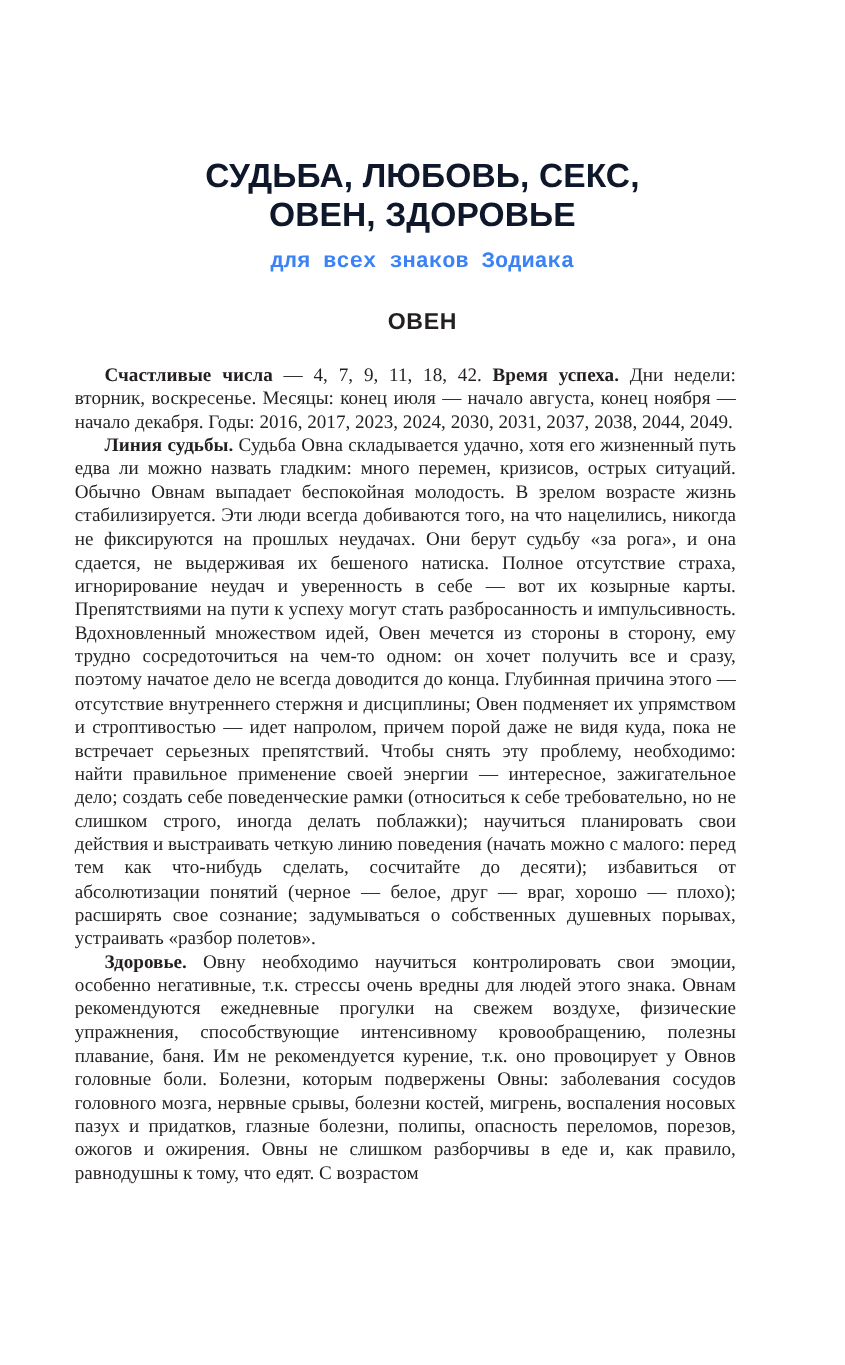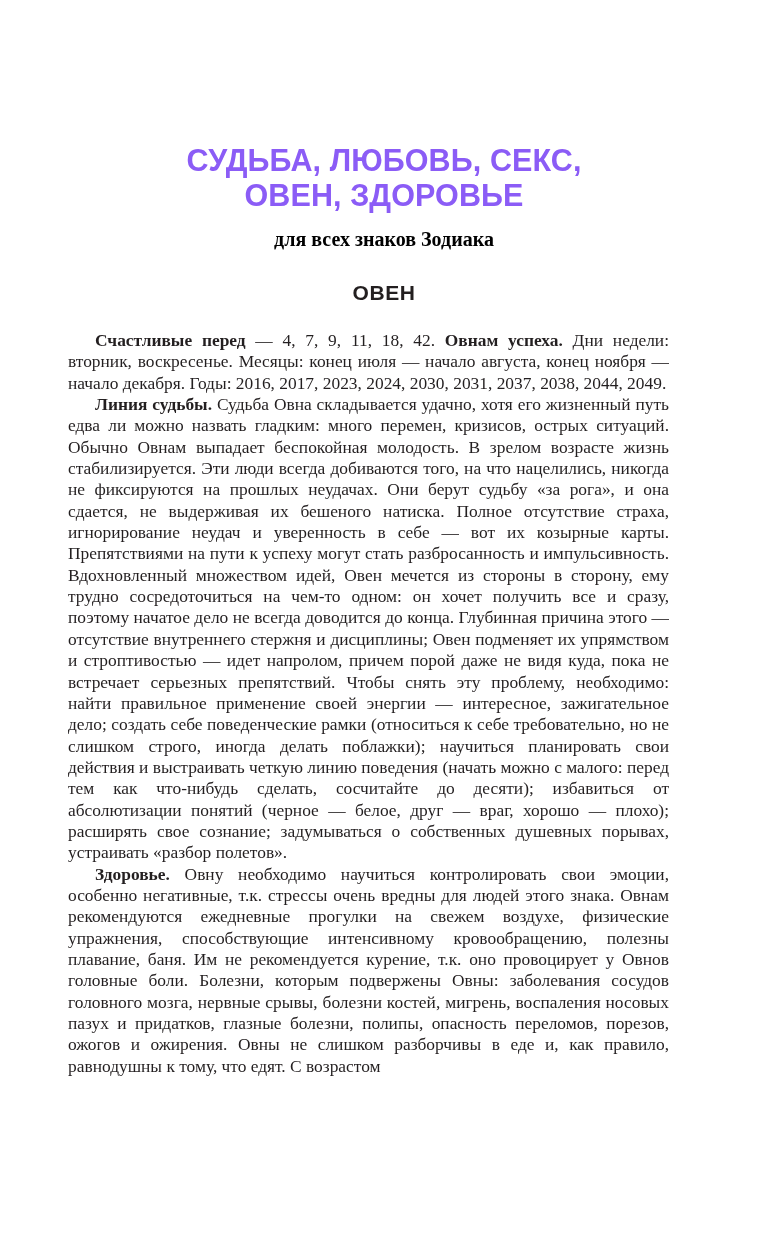--- a/index.html
+++ b/index.html
@@ -28,30 +28,30 @@
     width: 768px;
     text-align: center;
   }
 
   .doc-title-line {
     font-family: "Liberation Sans", sans-serif;
     font-weight: bold;
     font-size: 30.5px;
     line-height: 35px;
     letter-spacing: 0.1px;
-    color: #8b5cf6;
+    color: #0f172a;
     white-space: nowrap;
   }
 
   .doc-subtitle {
-    font-family: Liberation Serif, serif;
+    font-family: Liberation Mono, monospace;
     font-weight: bold;
     font-size: 20px;
     line-height: 24px;
-    color: #000000;
+    color: #3b82f6;
     margin-top: 14px;
   }
 
   .section-heading {
     position: absolute;
     left: 0;
     top: 280px;
     width: 768px;
     text-align: center;
     font-family: "Liberation Sans", sans-serif;
@@ -103,21 +103,21 @@
     <div class="doc-title-line">СУДЬБА, ЛЮБОВЬ, СЕКС,</div>
     <div class="doc-title-line">ОВЕН, ЗДОРОВЬЕ</div>
     <div class="doc-subtitle">для всех знаков Зодиака</div>
   </div>
 
   <div class="section-heading">ОВЕН</div>
 
   <div class="body-col">
 
     <p class="para">
-      <b class="runin">Счастливые перед</b><span> — 4, 7, 9, 11, 18, 42. </span><b class="runin">Овнам успеха.</b><span> Дни недели: вторник, воскресенье. Месяцы: конец июля — начало августа, конец ноября — начало декабря. Годы: 2016, 2017, 2023, 2024, 2030, 2031, 2037, 2038, 2044, 2049.</span>
+      <b class="runin">Счастливые числа</b><span> — 4, 7, 9, 11, 18, 42. </span><b class="runin">Время успеха.</b><span> Дни недели: вторник, воскресенье. Месяцы: конец июля — начало августа, конец ноября — начало декабря. Годы: 2016, 2017, 2023, 2024, 2030, 2031, 2037, 2038, 2044, 2049.</span>
     </p>
 
 
     <p class="para">
       <b class="runin">Линия судьбы.</b><span> Судьба Овна складывается удачно, хотя его жизненный путь едва ли можно назвать гладким: много перемен, кризисов, острых ситуаций. Обычно Овнам выпадает беспокойная молодость. В зрелом возрасте жизнь стабилизируется. Эти люди всегда добиваются того, на что нацелились, никогда не фиксируются на прошлых неудачах. Они берут судьбу «за рога», и она сдается, не выдерживая их бешеного натиска. Полное отсутствие страха, игнорирование неудач и уверенность в себе — вот их козырные карты. Препятствиями на пути к успеху могут стать разбросанность и импульсивность. Вдохновленный множеством идей, Овен мечется из стороны в сторону, ему трудно сосредоточиться на чем-то одном: он хочет получить все и сразу, поэтому начатое дело не всегда доводится до конца. Глубинная причина этого — отсутствие внутреннего стержня и дисциплины; Овен подменяет их упрямством и строптивостью — идет напролом, причем порой даже не видя куда, пока не встречает серьезных препятствий. Чтобы снять эту проблему, необходимо: найти правильное применение своей энергии — интересное, зажигательное дело; создать себе поведенческие рамки (относиться к себе требовательно, но не слишком строго, иногда делать поблажки); научиться планировать свои действия и выстраивать четкую линию поведения (начать можно с малого: перед тем как что-нибудь сделать, сосчитайте до десяти); избавиться от абсолютизации понятий (черное — белое, друг — враг, хорошо — плохо); расширять свое сознание; задумываться о собственных душевных порывах, устраивать «разбор полетов».</span>
     </p>
 
     <p class="para clipped">
       <b class="runin">Здоровье.</b><span> Овну необходимо научиться контролировать свои эмоции, особенно негативные, т.к. стрессы очень вредны для людей этого знака. Овнам рекомендуются ежедневные прогулки на свежем воздухе, физические упражнения, способствующие интенсивному кровообращению, полезны плавание, баня. Им не рекомендуется курение, т.к. оно провоцирует у Овнов головные боли. Болезни, которым подвержены Овны: заболевания сосудов головного мозга, нервные срывы, болезни костей, мигрень, воспаления носовых пазух и придатков, глазные болезни, полипы, опасность переломов, порезов, ожогов и ожирения. Овны не слишком разборчивы в еде и, как правило, равнодушны к тому, что едят. С возрастом</span>
     </p>

